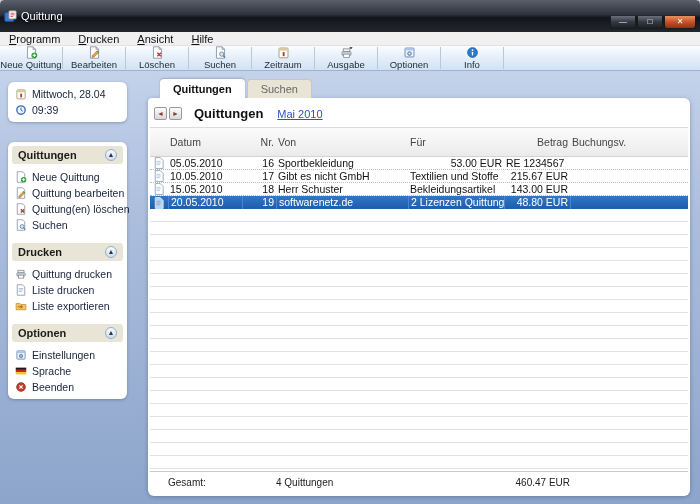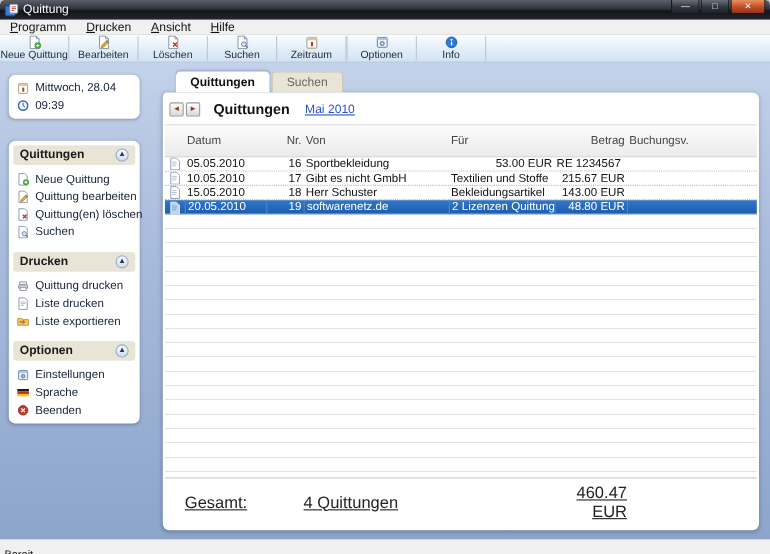--- a/index.html
+++ b/index.html
@@ -3,21 +3,21 @@
 <meta charset="utf-8">
 <style>
   * { margin:0; padding:0; box-sizing:border-box; }
   html,body { background:#e8e8e8; }
   body { font-family:"Liberation Sans", sans-serif; }
   .window { width:700px; height:504px; position:relative; overflow:hidden; background:#fff;
             border-radius:4px 4px 0 0; box-shadow:0 0 4px rgba(0,0,0,.5); }
 
   
   .titlebar { height:18px; background:linear-gradient(180deg,#5a5f6b 0%,#2f333d 45%,#13151c 55%,#23262e 100%);
-              display:flex; align-items:center; padding:0 4px; border-radius:4px 4px 0 0; }
+              display:flex; align-items:center; padding:16px 4px; border-radius:4px 4px 0 0; }
   .titlebar .app-ic { width:13px; height:13px; margin-right:4px; }
   .title-text { color:#fff; font-size:11px; text-shadow:0 1px 2px #000; flex:1; }
   .win-controls { display:flex; gap:1px; align-self:flex-start; }
   .win-btn { width:26px; height:13px; border:1px solid #1a1a1a; border-top:none;
              background:linear-gradient(180deg,#6a6f7a,#34383f 50%,#1d2026);
              border-radius:0 0 3px 3px; color:#fff; font-size:8px; line-height:11px; text-align:center; cursor:default; }
   .win-btn.close { width:32px; background:linear-gradient(180deg,#e8915c,#c4502a 50%,#93301a); }
 
   
   .menubar { height:14px; background:#f0f0f0; display:flex; align-items:center; padding-left:0;
@@ -70,21 +70,21 @@
            border-bottom:1px solid #d4d4d4; font-size:10.5px; color:#444; margin:2px 2px 0; }
   .thead span { padding:0 2px; }
   .trow { height:13px; font-size:10.5px; color:#111; margin:0 2px; border-bottom:1px dotted #bcbcbc; }
   .trow span { padding:0 2px; white-space:nowrap; overflow:hidden; }
   .col-r { text-align:right; }
   .row-ic { display:flex; justify-content:center; }
   .row-ic svg { width:10px; height:12px; }
   .trow.selected { background:linear-gradient(180deg,#3376c6,#1d5fae); color:#fff; border-bottom:1px solid #1d5fae; }
   .trow.selected span + span { border-left:1px solid #4d86c6; height:13px; line-height:13px; }
   .filler { flex:1; margin:0 2px; background:repeating-linear-gradient(to bottom,#fff 0 12px,#e2e2e2 12px 13px); }
-  .tfoot { border-top:1px solid #c9c9c9; margin:0 2px; padding:5px 0 8px; font-size:15px; color:#222;text-decoration:underline; }
+  .tfoot { border-top:1px solid #c9c9c9; margin:0 2px; padding:5px 0 8px; font-size:10px; color:#222; }
 
   
   .statusbar { height:28px; background:#f0f0f0; border-top:1px solid #d9d9d9; font-size:10px; color:#111;
                display:flex; align-items:center; padding-left:4px; }
 </style>
 </head>
 <body>
 
 <div class="window">
 
@@ -151,20 +151,29 @@
     <div class="tb-sep"></div>
     <div class="tb-btn">
       <svg viewBox="0 0 16 16">
         <rect x="2.5" y="2.5" width="11" height="12" rx="1" fill="#fff" stroke="#9a8a6a"></rect>
         <rect x="2.5" y="2.5" width="11" height="3.2" fill="#d9c9a0"></rect>
         <rect x="7" y="7.5" width="2.4" height="5" fill="#c23a2a"></rect>
       </svg>
       <span class="tb-label">Zeitraum</span>
     </div>
     <div class="tb-sep"></div>
+    <div class="tb-btn">
+      <svg viewBox="0 0 16 16">
+        <rect x="4" y="3.5" width="8" height="3.5" fill="#f2f2f2" stroke="#888"></rect>
+        <rect x="2.5" y="7" width="11" height="4.5" rx="1" fill="#cfd6dd" stroke="#7a8a9a"></rect>
+        <rect x="4.5" y="10" width="7" height="4" fill="#fff" stroke="#888"></rect>
+        <path d="M11.5 1.5h4l-2 2.4z" fill="#222"></path>
+      </svg>
+      <span class="tb-label">Ausgabe</span>
+    </div>
     <div class="tb-sep"></div>
     <div class="tb-btn">
       <svg viewBox="0 0 16 16">
         <rect x="2.5" y="2.5" width="11" height="11" rx="1" fill="#eef4fb" stroke="#4a7ab5"></rect>
         <rect x="3" y="3" width="10" height="2.4" fill="#a8c6e8"></rect>
         <circle cx="8" cy="9.3" r="2.3" fill="#aab4be" stroke="#66788a"></circle>
           <circle cx="8" cy="9.3" r=".9" fill="#eef4fb"></circle>
       </svg>
       <span class="tb-label">Optionen</span>
     </div>

